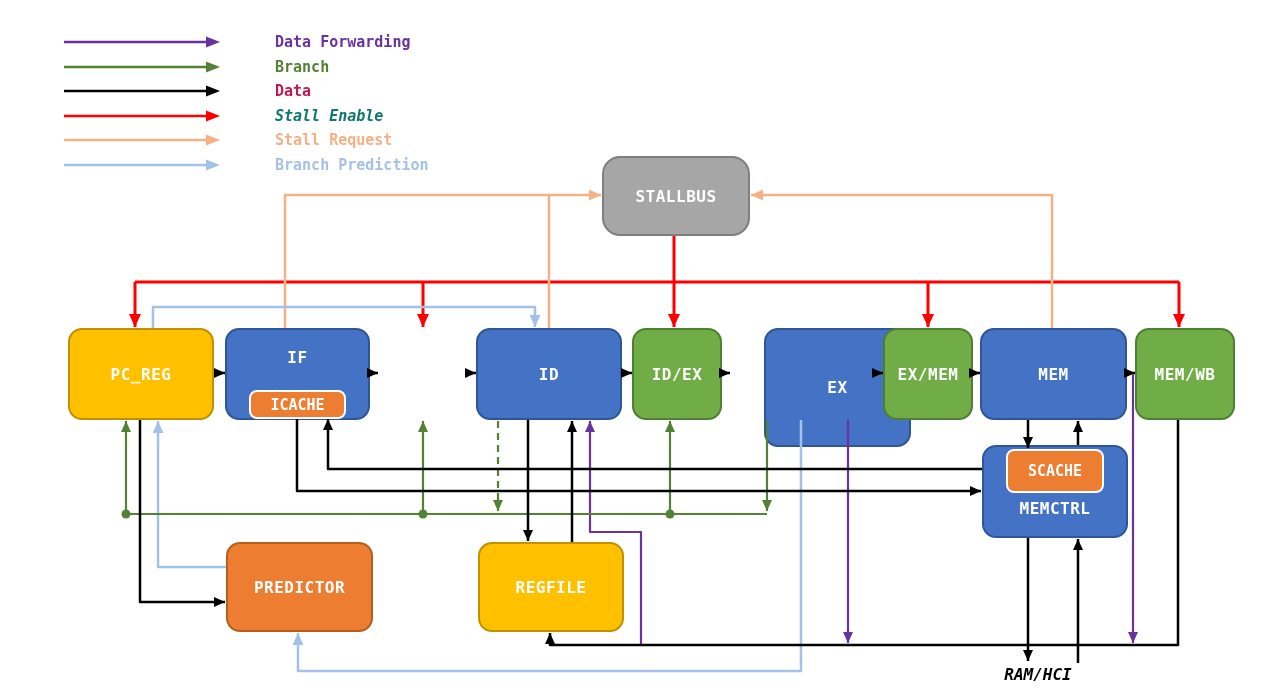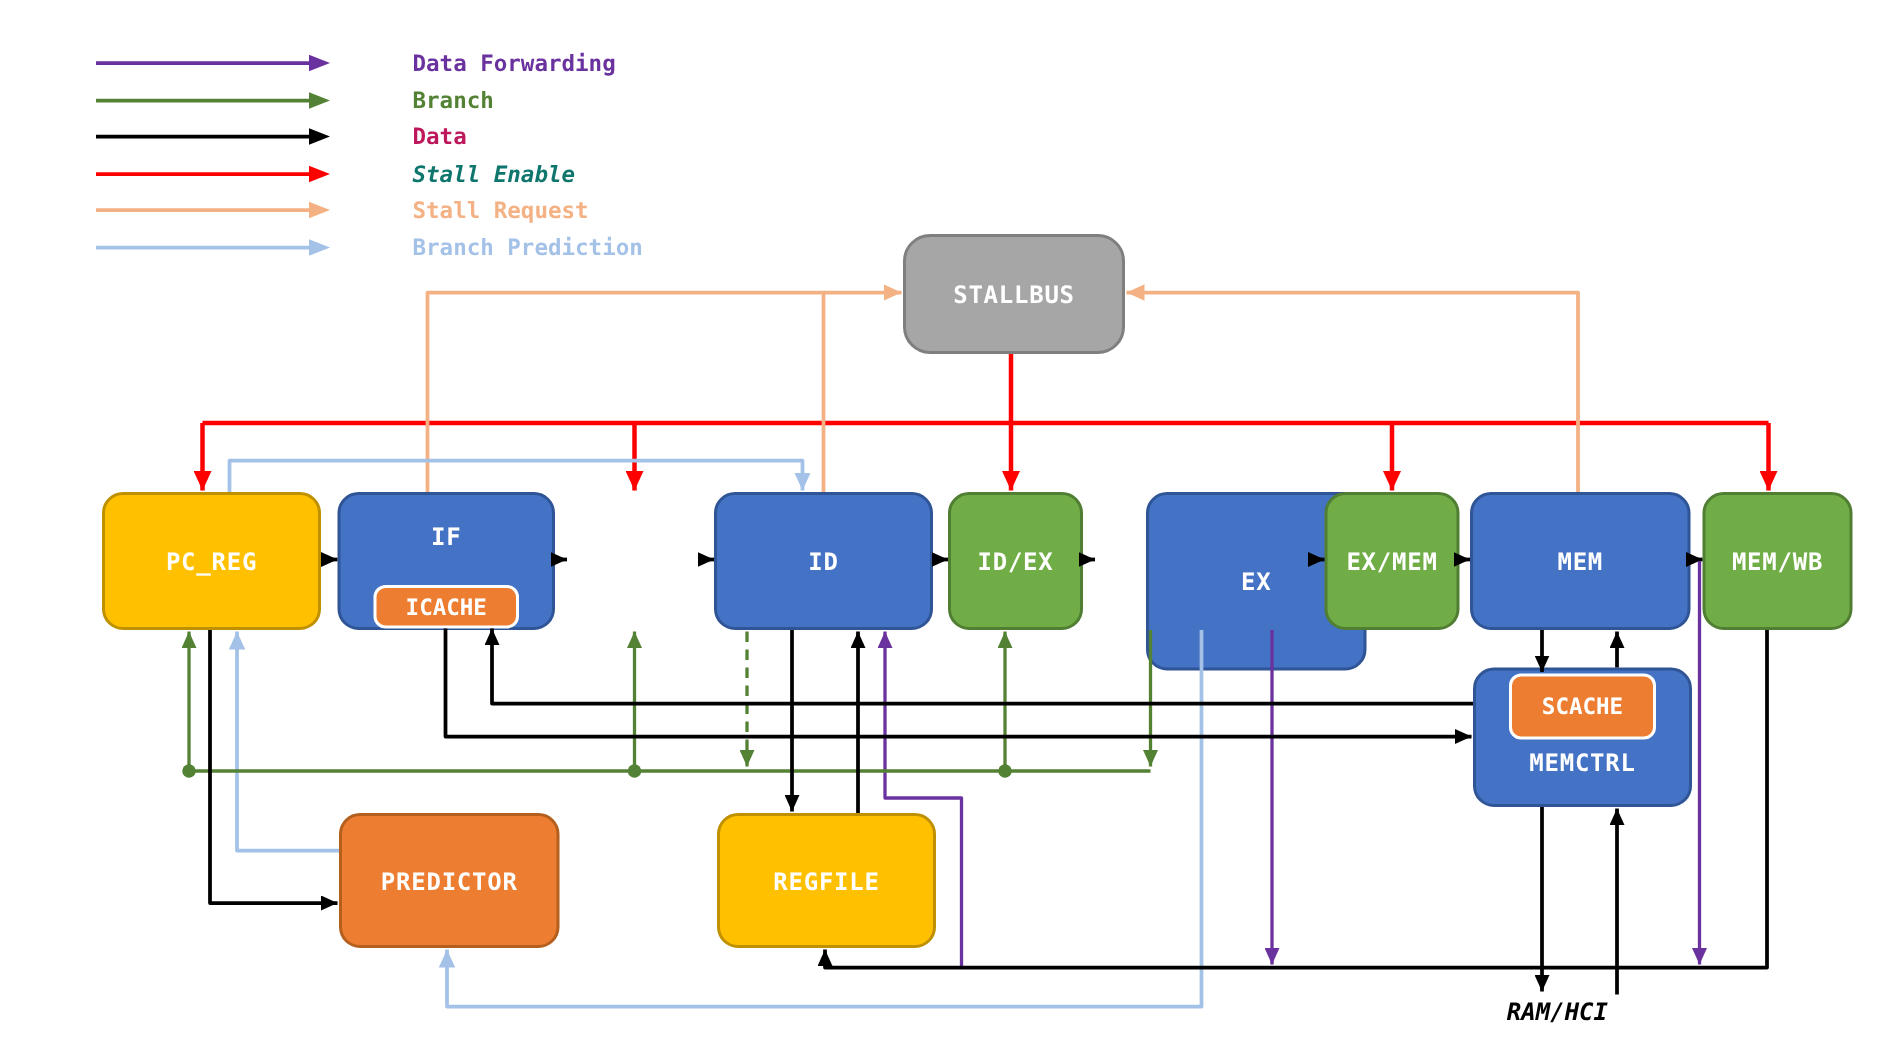--- a/index.html
+++ b/index.html
@@ -25,21 +25,21 @@
   .lk-pred   {stroke:var(--c-branch_prediction);stroke-width:2.5;}
   .lk-fwd    {stroke:var(--c-data_forwarding);stroke-width:2.2;}
   .lk-branch {stroke:var(--c-branch);stroke-width:2.2;}
   .dot-branch{fill:var(--c-branch);stroke:none;}
   
   #legend{position:absolute;left:62px;top:30px;z-index:4;}
   .legend-row{display:flex;align-items:center;height:24.5px;}
   .legend-row svg{width:160px;height:14px;margin-right:20px;flex:0 0 auto;}
   .legend-label{font-weight:bold;font-size:15px;white-space:nowrap;margin-left:33px;}
   
-  #ram-label{position:absolute;left:952px;top:665px;width:120px;text-align:right;
+  #ram-label{position:absolute;left:978px;top:665px;width:120px;text-align:center;
              font-style:italic;font-weight:bold;font-size:16px;color:#000;z-index:4;}
 </style>
 </head>
 <body>
 
 <div id="canvas">
 
   <div id="legend">
     <div class="legend-row">
       <svg viewBox="0 0 160 14">

